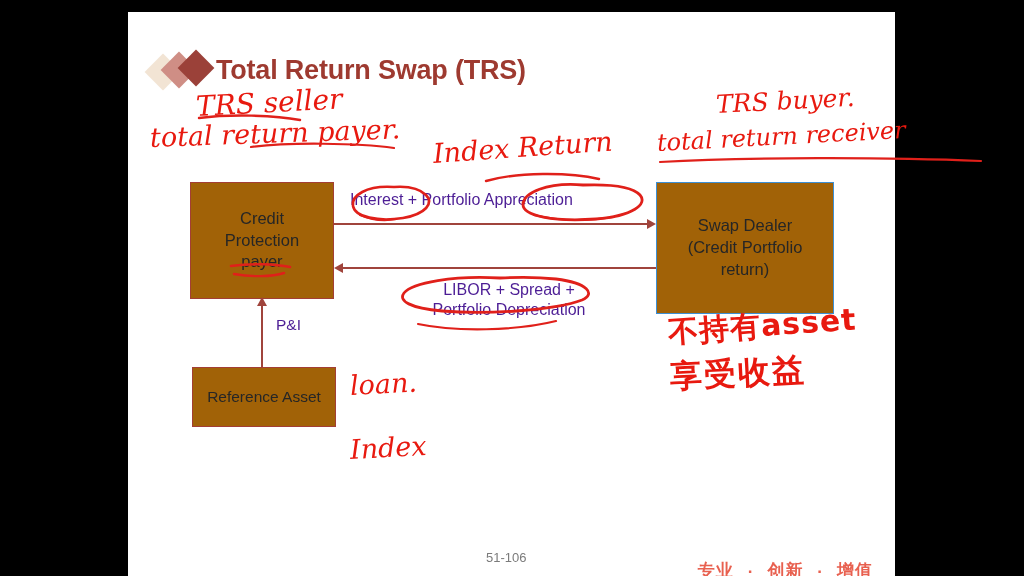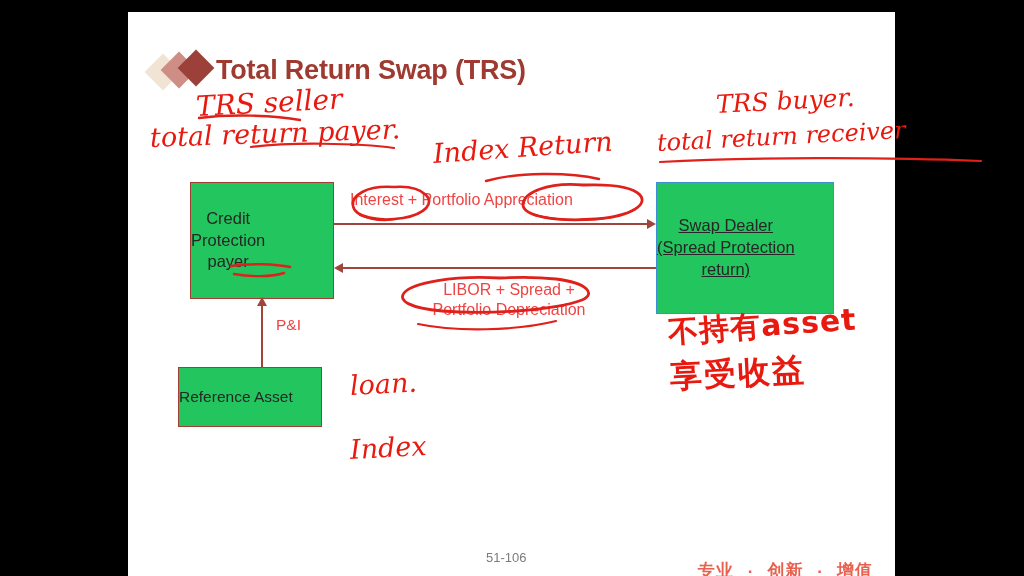--- a/index.html
+++ b/index.html
@@ -49,39 +49,38 @@
   .dia.d3 { left: 33px; top: 3px;  background: #9b4139; }
   .title-text {
     font-size: 27px; font-weight: bold;
     color: #9e3a30; letter-spacing: -0.2px;
     margin-left: -6px; white-space: nowrap;
   }
 
   
   .node {
     position: absolute;
-    display: flex; align-items: center; 
+    display: flex; align-items: center; justify-content: center;
     text-align: center;
     color: #262626;
-    background: #22c55e;
+    background: #a16207;
     line-height: 1.32;
   }
   #node-cpb {
     left: 62px; top: 170px; width: 144px; height: 117px;
     border: 1.6px solid #a33e35;
     font-size: 16.5px;
   }
   #node-dealer {
     left: 528px; top: 170px; width: 178px; height: 132px;
     border: 1.8px solid #3d8fd4;
     font-size: 16.5px;
-    text-decoration: underline;
   }
   #node-ref {
-    left: 50px; top: 355px; width: 144px; height: 60px;
+    left: 64px; top: 355px; width: 144px; height: 60px;
     border: 1.6px solid #a33e35;
     font-size: 15.5px;
   }
 
   
   .h-arrow {
     position: absolute; height: 2px; background: #a0443c;
   }
   .arrowhead-r, .arrowhead-l, .arrowhead-u {
     position: absolute; width: 0; height: 0;
@@ -100,21 +99,21 @@
     border-left: 5px solid transparent;
     border-right: 5px solid transparent;
     border-bottom: 9px solid #a0443c;
   }
   .v-arrow {
     position: absolute; width: 2px; background: #a0443c;
   }
 
   
   .arrow-label {
-    position: absolute; color: #ef4444;
+    position: absolute; color: #4c1d95;
     font-size: 16px; text-align: center; line-height: 1.22;
     white-space: nowrap;
   }
   #label-top    { left: 222px; top: 178px; }
   #label-bottom { left: 276px; top: 268px; white-space: normal; width: 210px; }
   #label-pi     { left: 148px; top: 304px; font-size: 15.5px; }
 
   
   .hand {
     position: absolute;
@@ -185,21 +184,21 @@
       <span>
         <span>Credit</span><br>
         <span>Protection</span><br>
         <span>payer</span>
       </span>
     </div>
 
     <div class="node" id="node-dealer">
       <span>
         <span>Swap Dealer</span><br>
-        <span>(Spread Protection</span><br>
+        <span>(Credit Portfolio</span><br>
         <span>return)</span>
       </span>
     </div>
 
     <div class="node" id="node-ref">
       <span>Reference Asset</span>
     </div>
 
     <div class="h-arrow" style="left:206px; top:211px; width:314px;"></div>
     <div class="arrowhead-r" style="left:519px; top:207px;"></div>

